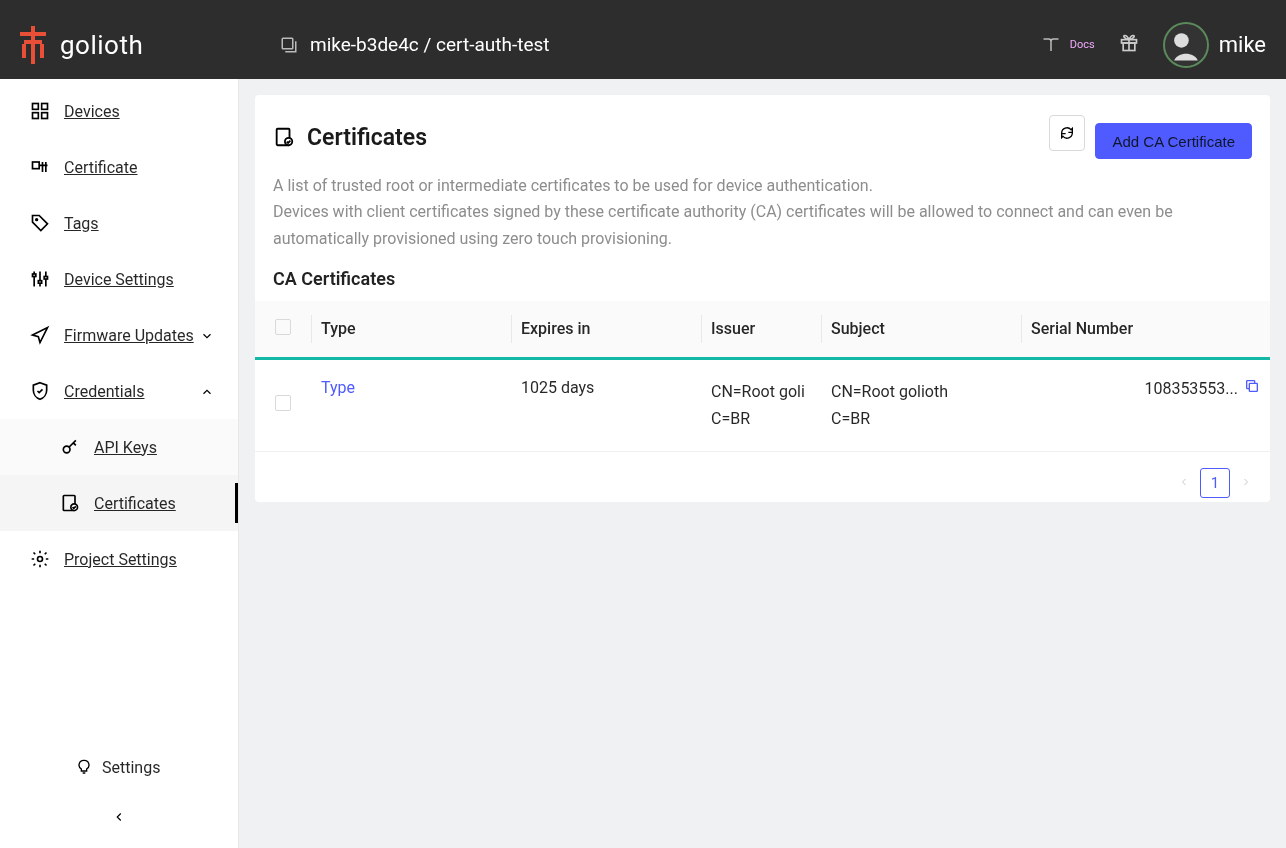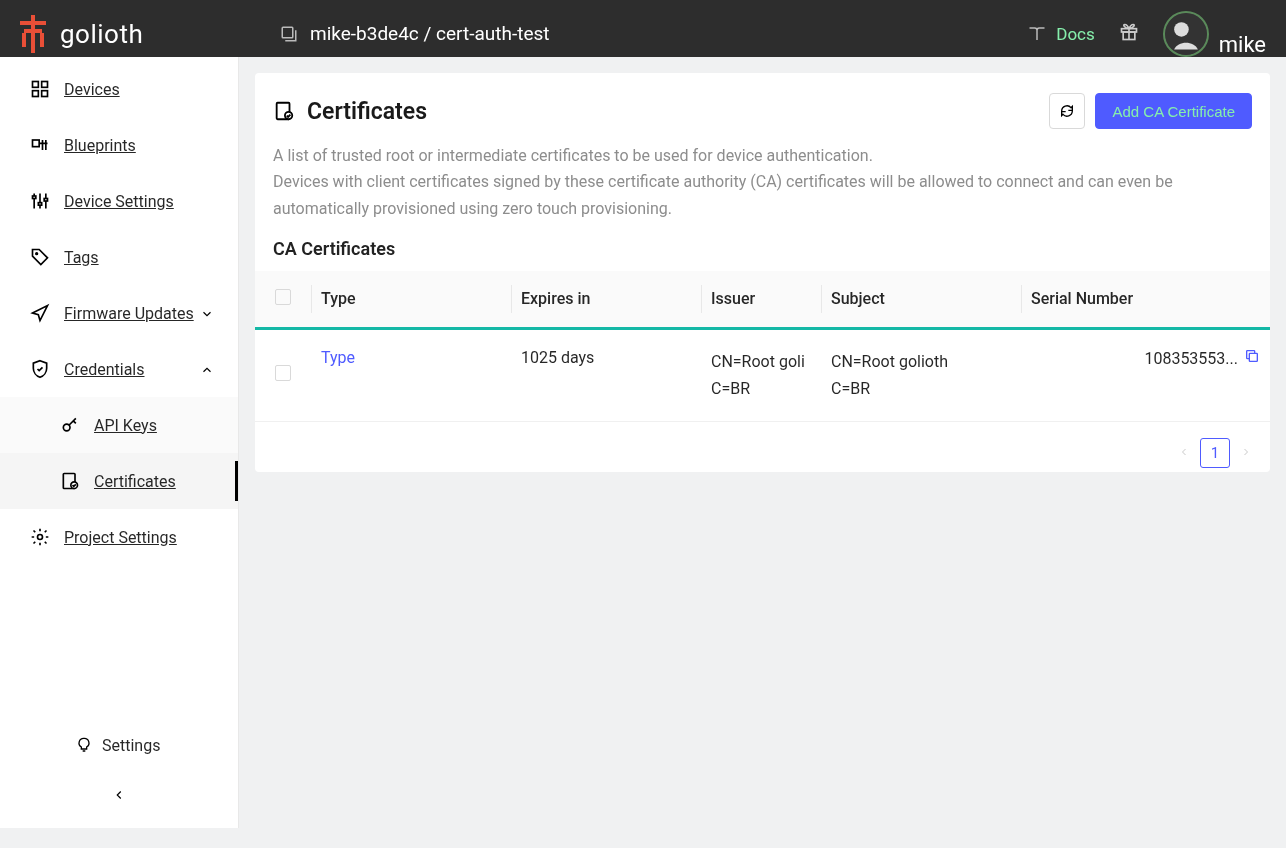--- a/index.html
+++ b/index.html
@@ -11,21 +11,21 @@
       font-family: -apple-system, BlinkMacSystemFont, "Segoe UI", Roboto, "Helvetica Neue", Arial, sans-serif;
       background: #f0f1f2;
       color: rgba(0,0,0,0.85);
       width: 1286px;
       height: 848px;
       overflow: hidden;
     }
 
     
     .header {
-      height: 57px;
+      height: 79px;
       background: #2d2d2d;
       display: flex;
       align-items: center;
       padding: 10px 20px 0 16px;
       color: #fff;
     }
     .logo-wrap {
       display: flex;
       align-items: center;
       gap: 10px;
@@ -58,30 +58,30 @@
     .header-right {
       margin-left: auto;
       display: flex;
       align-items: center;
       gap: 24px;
     }
     .docs-link {
       display: flex;
       align-items: center;
       gap: 10px;
-      font-size: 17px;
-      color: #86efac;
+      font-size: 11px;
+      color: #f0abfc;
     }
     .gift-icon {
       width: 20px;
       height: 20px;
     }
     .user-wrap {
       display: flex;
-      align-items: flex-end;
+      align-items: center;
       gap: 10px;
       font-size: 22px;
     }
     .avatar {
       width: 46px;
       height: 46px;
       border-radius: 50%;
       border: 2px solid #5a8a5a;
       background: #444;
       overflow: hidden;
@@ -208,21 +208,22 @@
       background: #fff;
     }
     .btn-icon {
       width: 36px;
       padding: 0;
       justify-content: center;
     }
     .btn-primary {
       background: #4f5bff;
       border-color: #4f5bff;
-      color: #86efac;
+      color: #0f172a;
+      margin-top: 8px;
     }
     .card-desc {
       padding: 0 18px 16px 18px;
       color: #8d8d8d;
       font-size: 16px;
       line-height: 1.65;
     }
     .subheading {
       padding: 0 18px 12px 18px;
       font-size: 18px;
@@ -386,43 +387,43 @@
         <span>Devices</span>
       </div>
 
       <div class="nav-item">
         <span class="nav-icon">
           <svg viewBox="0 0 24 24" fill="none" stroke="#000" stroke-width="2">
               <rect x="3" y="6" width="8" height="8"></rect>
               <path d="M11 10h10M15 6v12M19 6v12"></path>
             </svg>
         </span>
-        <span>Blueprints</span>
+        <span>Certificate</span>
+      </div>
+
+      <div class="nav-item">
+        <span class="nav-icon">
+          <svg viewBox="0 0 24 24" fill="none" stroke="#000" stroke-width="2">
+              <path d="M3 3h8l10 10-8 8L3 11V3z"></path>
+              <circle cx="8" cy="8" r="1" fill="#000"></circle>
+            </svg>
+        </span>
+        <span>Tags</span>
       </div>
 
       <div class="nav-item">
         <span class="nav-icon">
           <svg viewBox="0 0 24 24" fill="none" stroke="#000" stroke-width="2">
               <path d="M5 3v18M12 3v18M19 3v18"></path>
               <rect x="3" y="6" width="4" height="3" fill="#fff"></rect>
               <rect x="10" y="14" width="4" height="3" fill="#fff"></rect>
               <rect x="17" y="9" width="4" height="3" fill="#fff"></rect>
             </svg>
         </span>
         <span>Device Settings</span>
-      </div>
-
-      <div class="nav-item">
-        <span class="nav-icon">
-          <svg viewBox="0 0 24 24" fill="none" stroke="#000" stroke-width="2">
-              <path d="M3 3h8l10 10-8 8L3 11V3z"></path>
-              <circle cx="8" cy="8" r="1" fill="#000"></circle>
-            </svg>
-        </span>
-        <span>Tags</span>
       </div>
 
 
       <div class="nav-item">
         <span class="nav-icon">
           <svg viewBox="0 0 24 24" fill="none" stroke="#000" stroke-width="2">
               <path d="M3 12l18-9-9 18-2-7-7-2z"></path>
             </svg>
         </span>
         <span>Firmware Updates</span>

